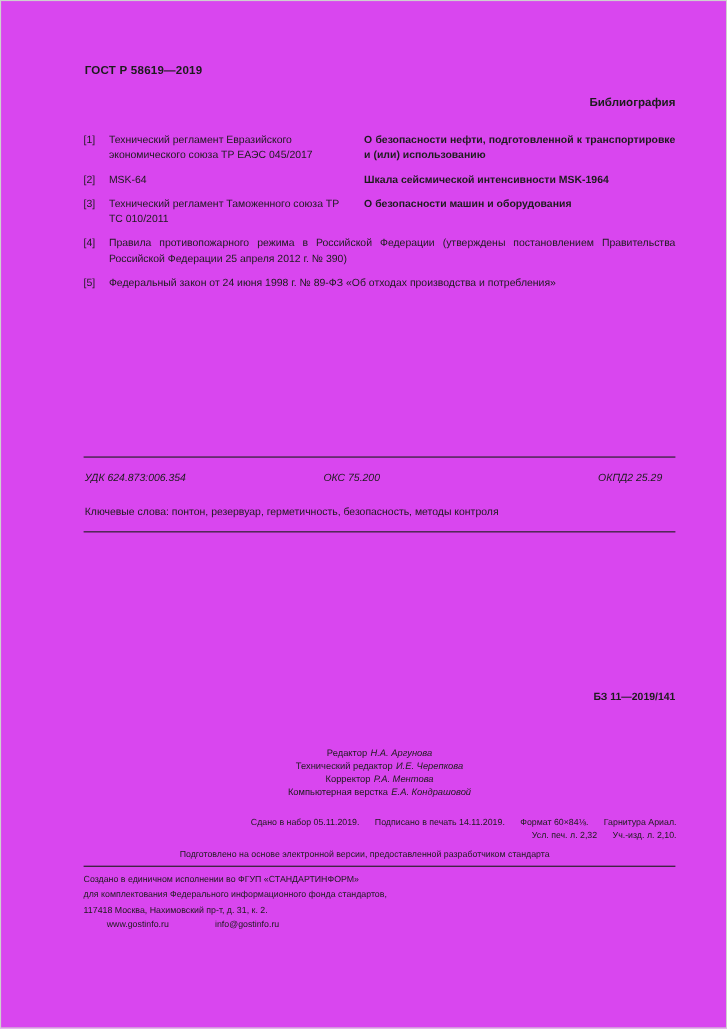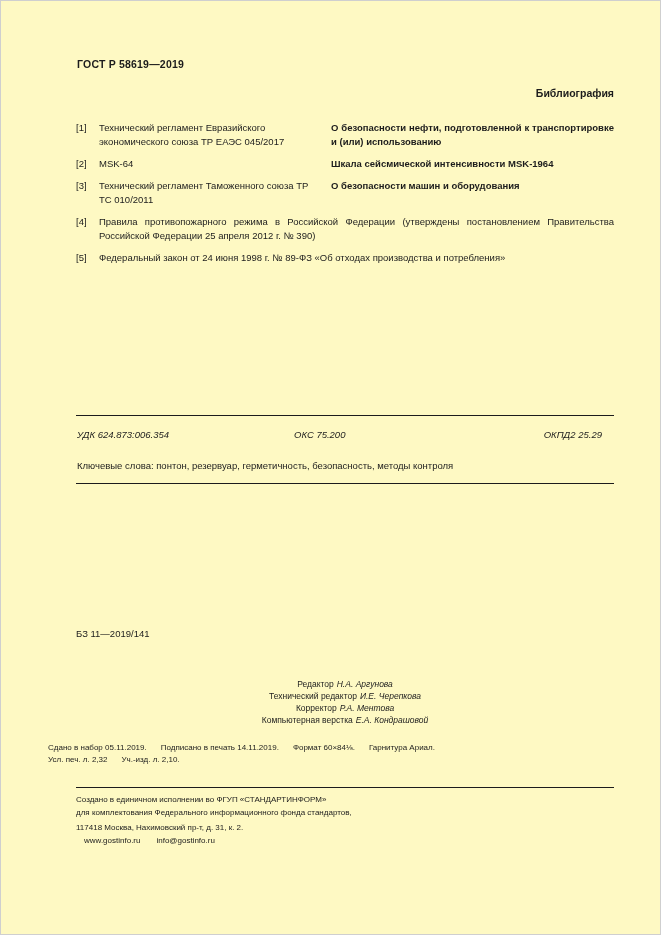--- a/index.html
+++ b/index.html
@@ -6,21 +6,21 @@
   html, body { background: #ffffff; }
   body {
     font-family: "Liberation Sans", sans-serif;
     color: #1c1c1c;
     -webkit-font-smoothing: antialiased;
   }
   .page {
     position: relative;
     width: 661px;
     height: 935px;
-    background: #fef9c3;
+    background: #d946ef;
     border: 1px solid #cfcfcf;
     overflow: hidden;
   }
   .doc-header {
     position: absolute;
     left: 76px; top: 57px;
     font-size: 10.5px;
     font-weight: bold;
     letter-spacing: 0.2px;
   }
@@ -60,58 +60,58 @@
   .keywords {
     position: absolute;
     left: 76px; top: 459px;
     width: 538px;
     font-size: 9.5px;
   }
   .bz-mark {
     position: absolute;
     left: 75px; top: 627px;
     width: 538px;
-    text-align: left;
+    text-align: right;
     font-size: 9.5px;
-    font-weight: normal;
+    font-weight: bold;
   }
   .credits {
     position: absolute;
     left: 75px; top: 677px;
     width: 538px;
     text-align: center;
     font-size: 8.5px;
     line-height: 12px;
   }
   .credit-name { font-style: italic; margin-left: 3px; text-align: center; }
   .print-info {
     position: absolute;
     left: 40px; top: 741px;
     width: 581px;
-    text-align: left;
+    text-align: right;
     font-size: 8px;
     line-height: 12px;
   }
   .print-seg { margin: 0 7px; white-space: nowrap; }
   .prepared-line {
     position: absolute;
     left: 40px; top: 771px;
     width: 581px;
     text-align: center;
     font-size: 8px;
   }
   .footer-block {
     position: absolute;
     left: 75px; top: 792px;
     width: 538px;
     font-size: 8px;
     line-height: 13px;
   }
   .footer-contacts { margin-top: 2px; }
-  .footer-seg { margin: 0 8px; white-space: nowrap; }
+  .footer-seg { margin: 0 21px; white-space: nowrap; }
 </style>
 </head>
 <body>
 
 <div class="page">
 
   <div class="doc-header">ГОСТ Р 58619—2019</div>
 
   <div class="section-title">Библиография</div>
 
@@ -170,20 +170,21 @@
 
   <div class="print-info">
     <div>
       <span class="print-seg">Сдано в набор 05.11.2019.</span><span class="print-seg">Подписано в печать 14.11.2019.</span><span class="print-seg">Формат 60×84⅛.</span><span class="print-seg">Гарнитура Ариал.</span>
     </div>
     <div>
       <span class="print-seg">Усл. печ. л. 2,32</span><span class="print-seg">Уч.-изд. л. 2,10.</span>
     </div>
   </div>
 
+  <div class="prepared-line">Подготовлено на основе электронной версии, предоставленной разработчиком стандарта</div>
 
   <div class="rule rule-3"></div>
 
   <div class="footer-block">
     <div>Создано в единичном исполнении во ФГУП «СТАНДАРТИНФОРМ»</div>
     <div>для комплектования Федерального информационного фонда стандартов,</div>
     <div class="footer-contacts">117418 Москва, Нахимовский пр-т, д. 31, к. 2.</div>
     <div>
       <span class="footer-seg">www.gostinfo.ru</span><span class="footer-seg">info@gostinfo.ru</span>
     </div>

